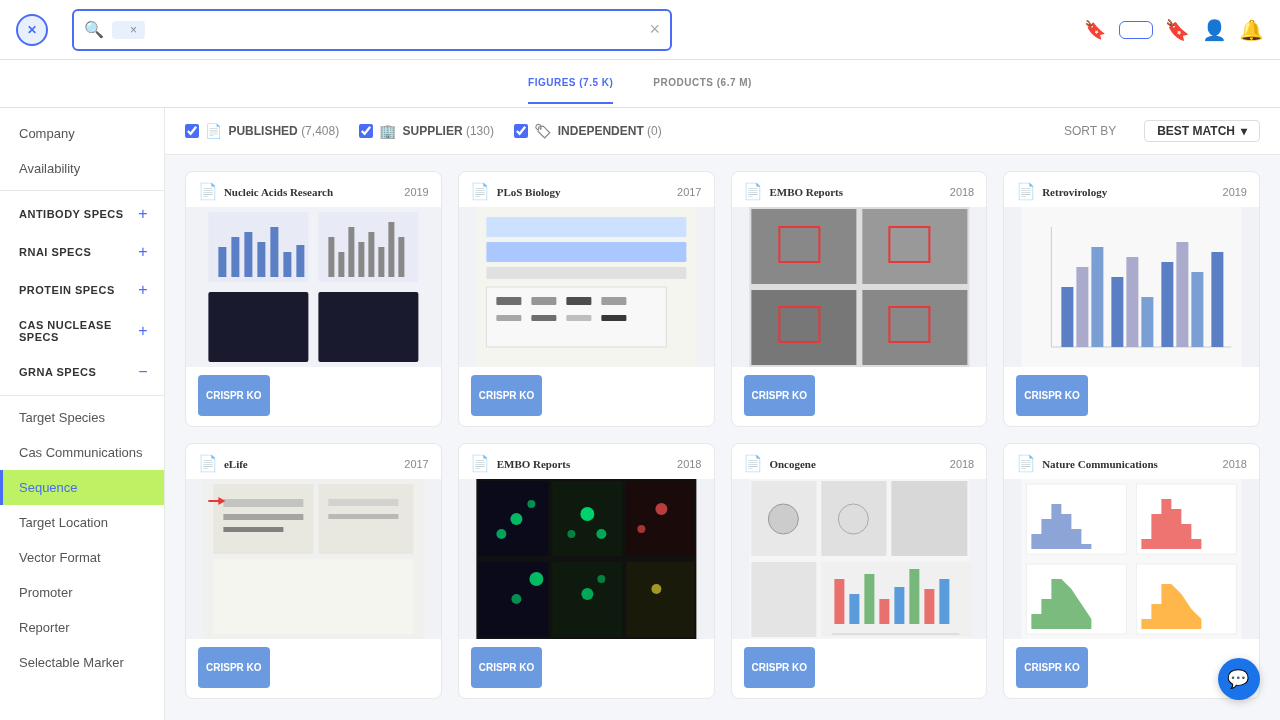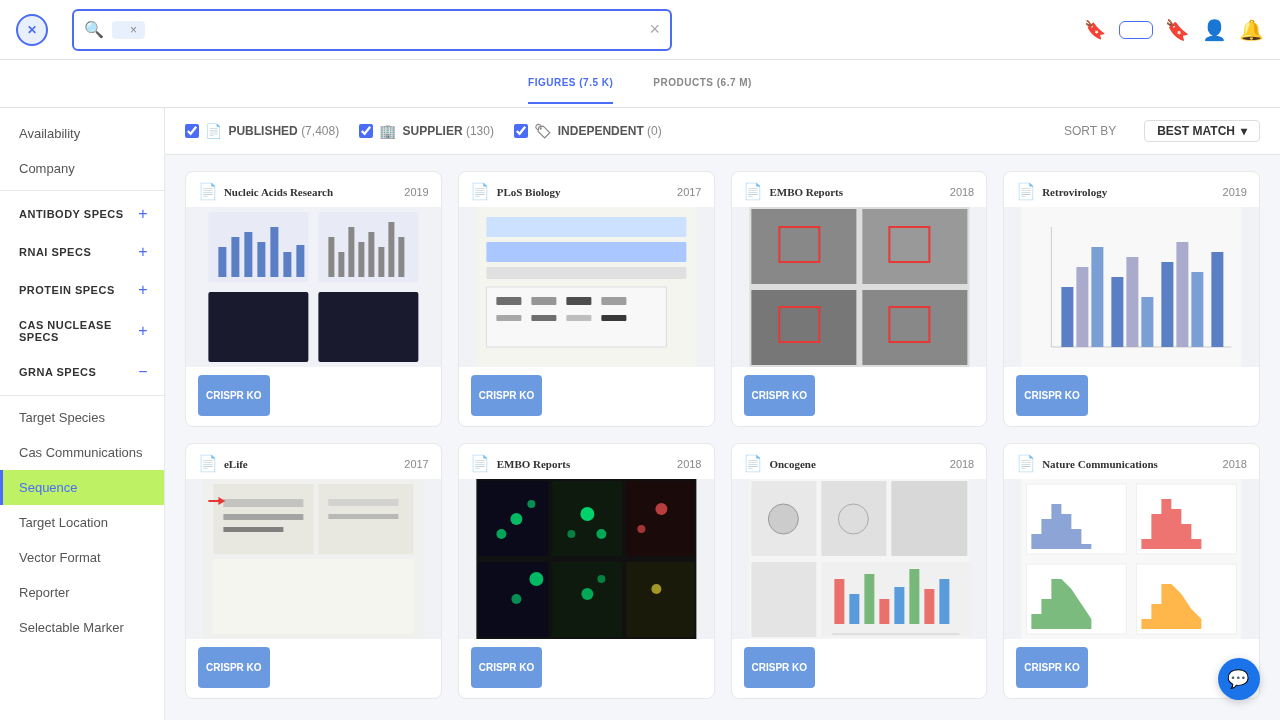--- a/index.html
+++ b/index.html
@@ -164,24 +164,24 @@
 
 <div class="tab active">FIGURES (7.5 K)</div>
     <div class="tab">PRODUCTS (6.7 M)</div>
   </div>
 
 <div class="main-layout">
 
   <nav class="sidebar">
 
   <div class="sidebar-item">
+        <span>Company</span>
+      </div>
+      <div class="sidebar-item">
         <span>Availability</span>
-      </div>
-      <div class="sidebar-item">
-        <span>Company</span>
       </div>
       <div class="sidebar-divider"></div>
       <div class="sidebar-item section-header">
         <span>ANTIBODY SPECS</span>
         <span class="plus">+</span>
       </div>
       <div class="sidebar-item section-header">
         <span>RNAI SPECS</span>
         <span class="plus">+</span>
       </div>
@@ -205,20 +205,23 @@
         <span>Cas Communications</span>
       </div>
       <div class="sidebar-item active">
         <span>Sequence</span>
       </div>
       <div class="sidebar-item">
         <span>Target Location</span>
       </div>
       <div class="sidebar-item">
         <span>Vector Format</span>
+      </div>
+      <div class="sidebar-item">
+        <span>Promoter</span>
       </div>
       <div class="sidebar-item">
         <span>Reporter</span>
       </div>
       <div class="sidebar-item">
         <span>Selectable Marker</span>
       </div>
     </nav>
 
   <div class="content">

